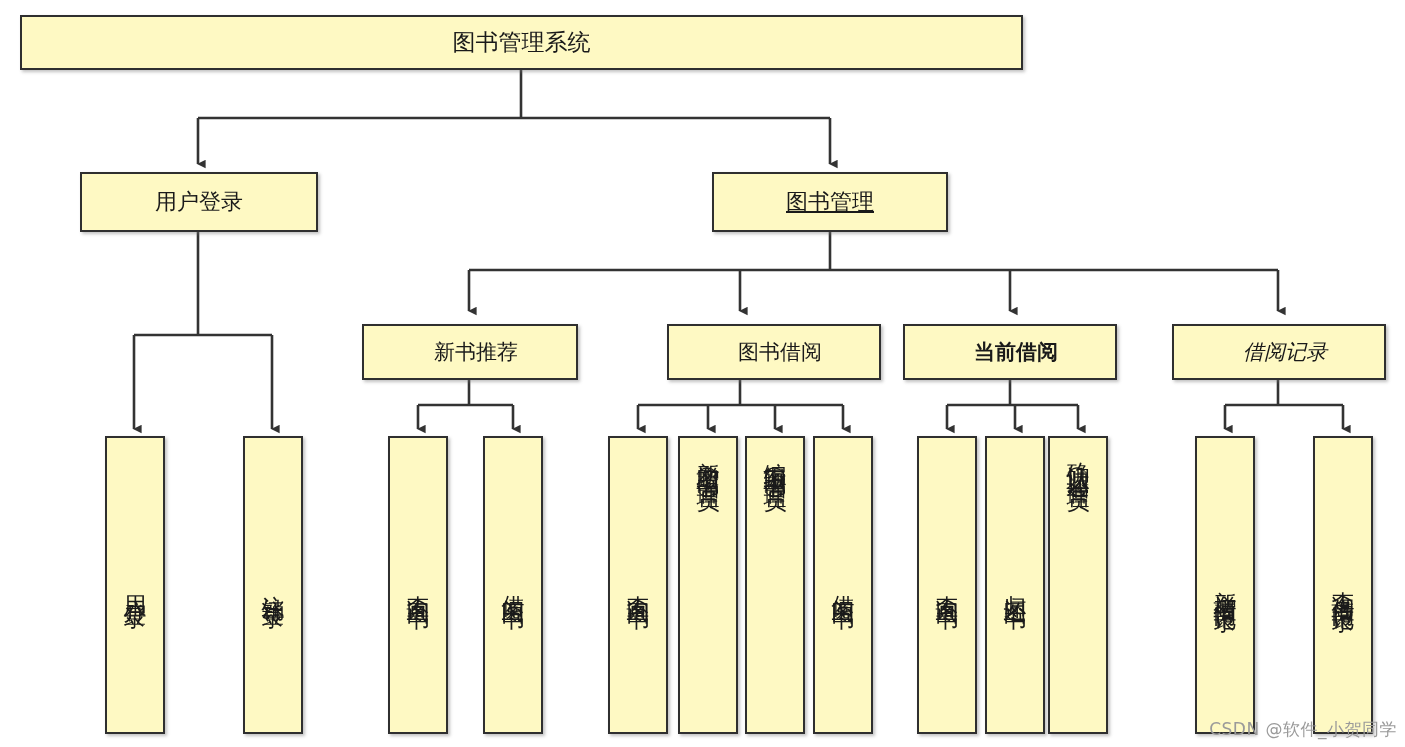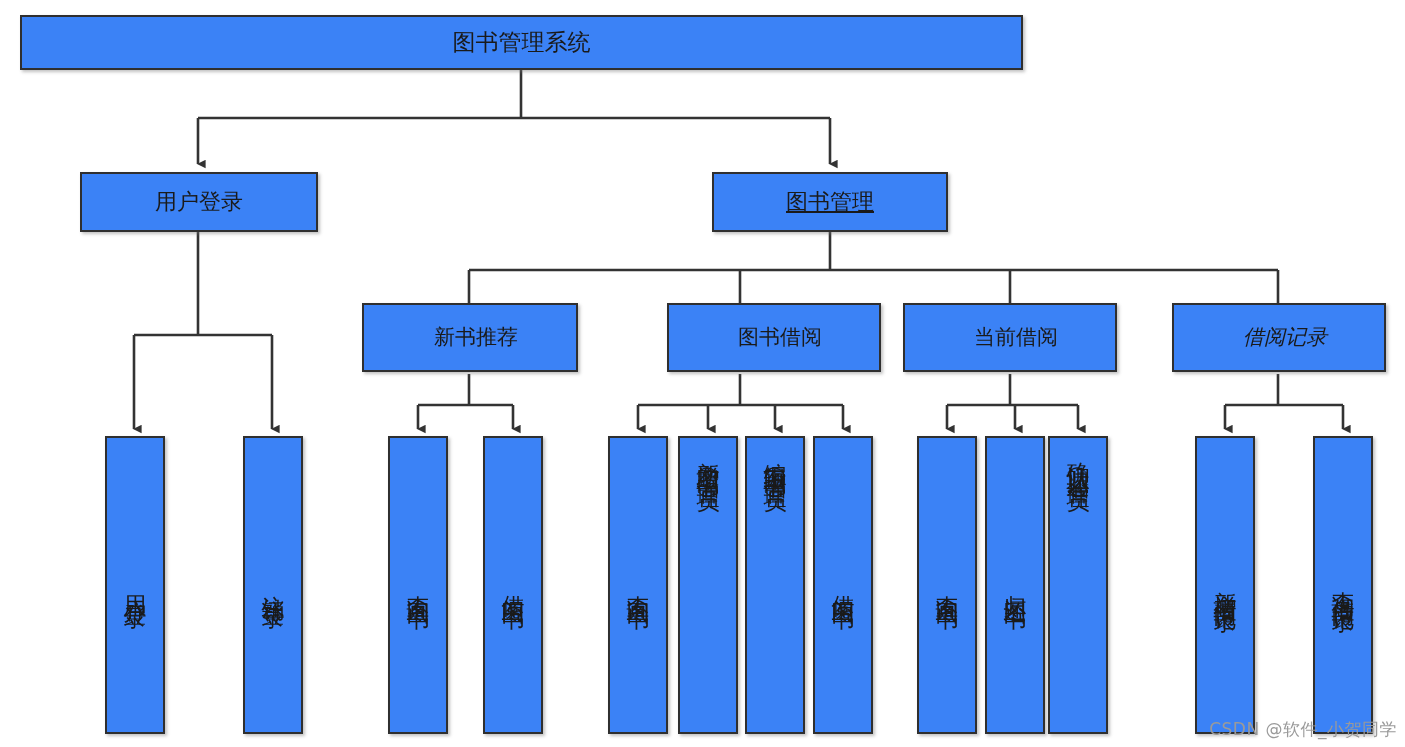--- a/index.html
+++ b/index.html
@@ -26,21 +26,21 @@
   #connector-layer {
     position: absolute;
     left: 0; top: 0;
     width: 1405px;
     height: 747px;
   }
 
   .node {
     position: absolute;
     box-sizing: border-box;
-    background: #3b82f6;
+    background: #fef9c3;
     border: 2.5px solid #2f2f2f;
     box-shadow: 2px 2px 3px rgba(120,120,120,0.45);
     display: flex;
     align-items: center;
     justify-content: center;
     color: #1a1a1a;
   }
 
   .node-label {
     display: block;
@@ -65,30 +65,30 @@
     height: 60px;
   }
   .node.level1 .node-label {
     font-size: 22px;
   }
   #node-user-login  { left: 80px;  top: 172px; width: 238px; }
   #node-book-manage { left: 712px; top: 172px; width: 236px; text-decoration: underline; }
 
   
   .node.level2 {
-    top: 303px;
-    height: 69px;
+    top: 324px;
+    height: 56px;
     padding-left: 12px;
   }
   .node.level2 .node-label {
     font-size: 21px;
   }
   #node-new-book-rec  { left: 362px;  width: 216px; }
   #node-book-borrow   { left: 633px;  width: 214px; margin-left: 34px; }
-  #node-current-borrow{ left: 903px;  width: 214px; }
+  #node-current-borrow{ left: 903px;  width: 214px; font-weight: bold; }
   #node-borrow-record { left: 1172px; width: 214px; font-style: italic; }
 
   
   .node.leaf {
     top: 436px;
     height: 298px;
     width: 60px;
     padding: 6px 0;
     align-items: flex-start;
   }

